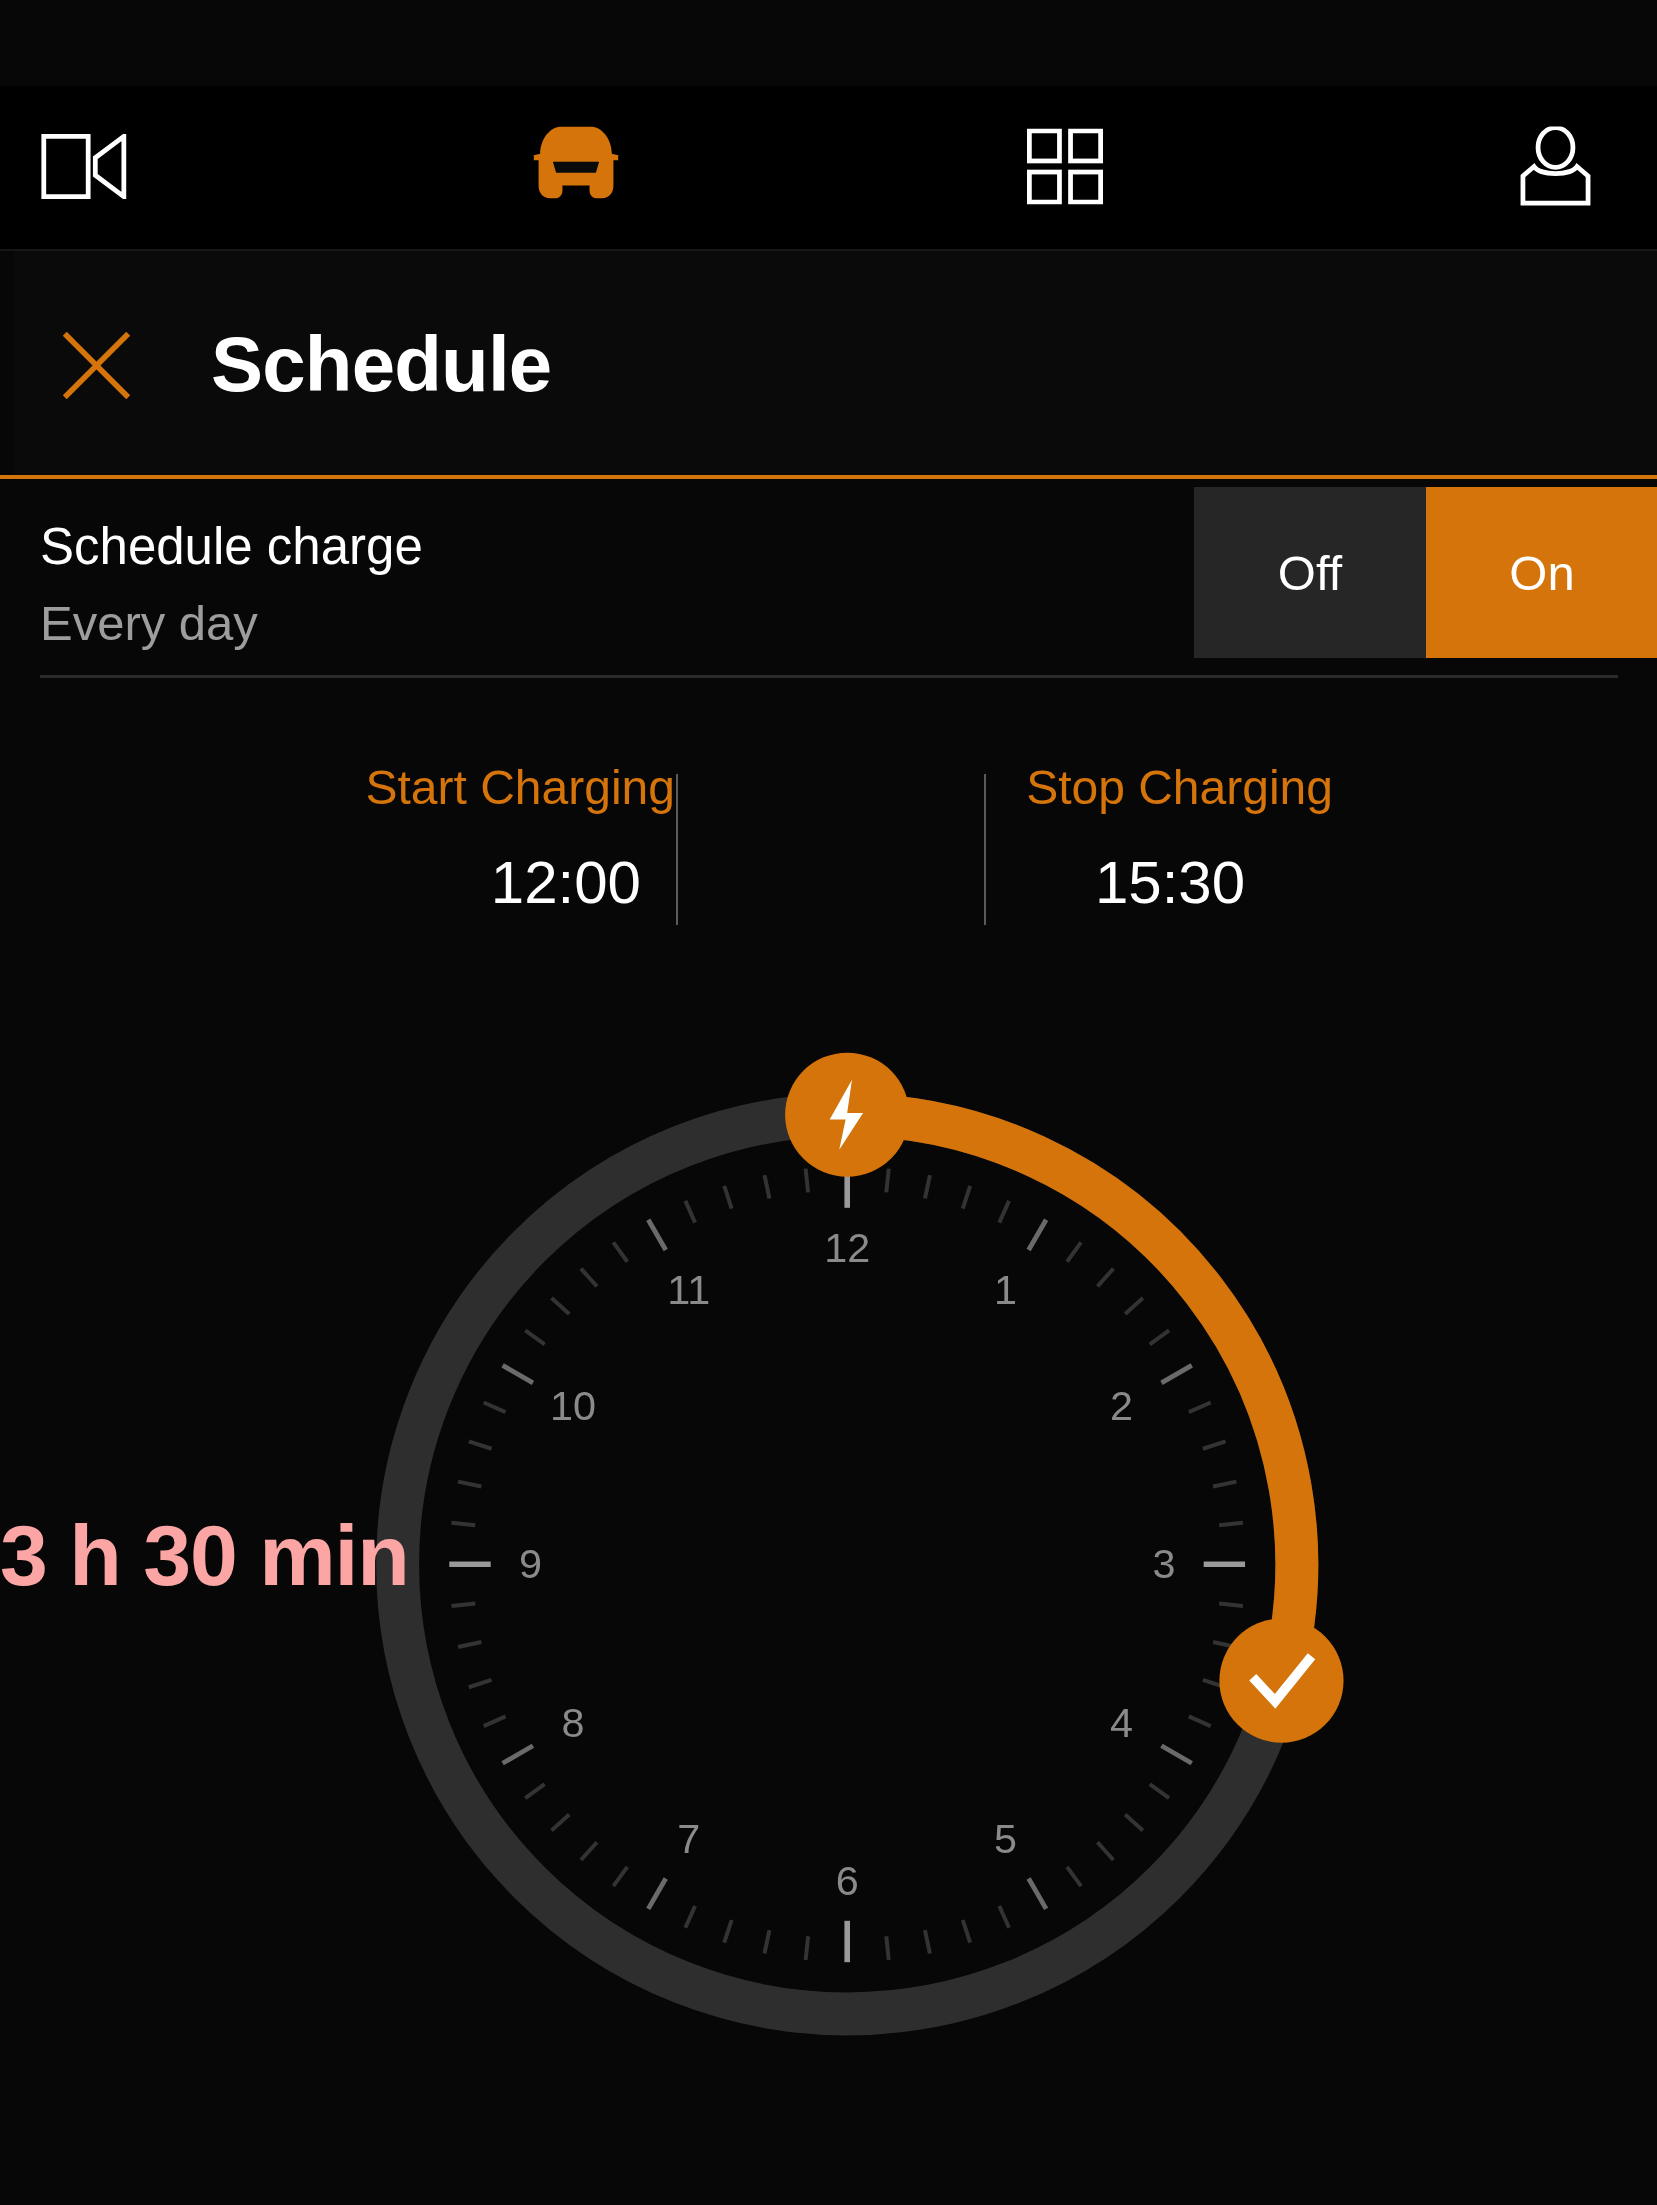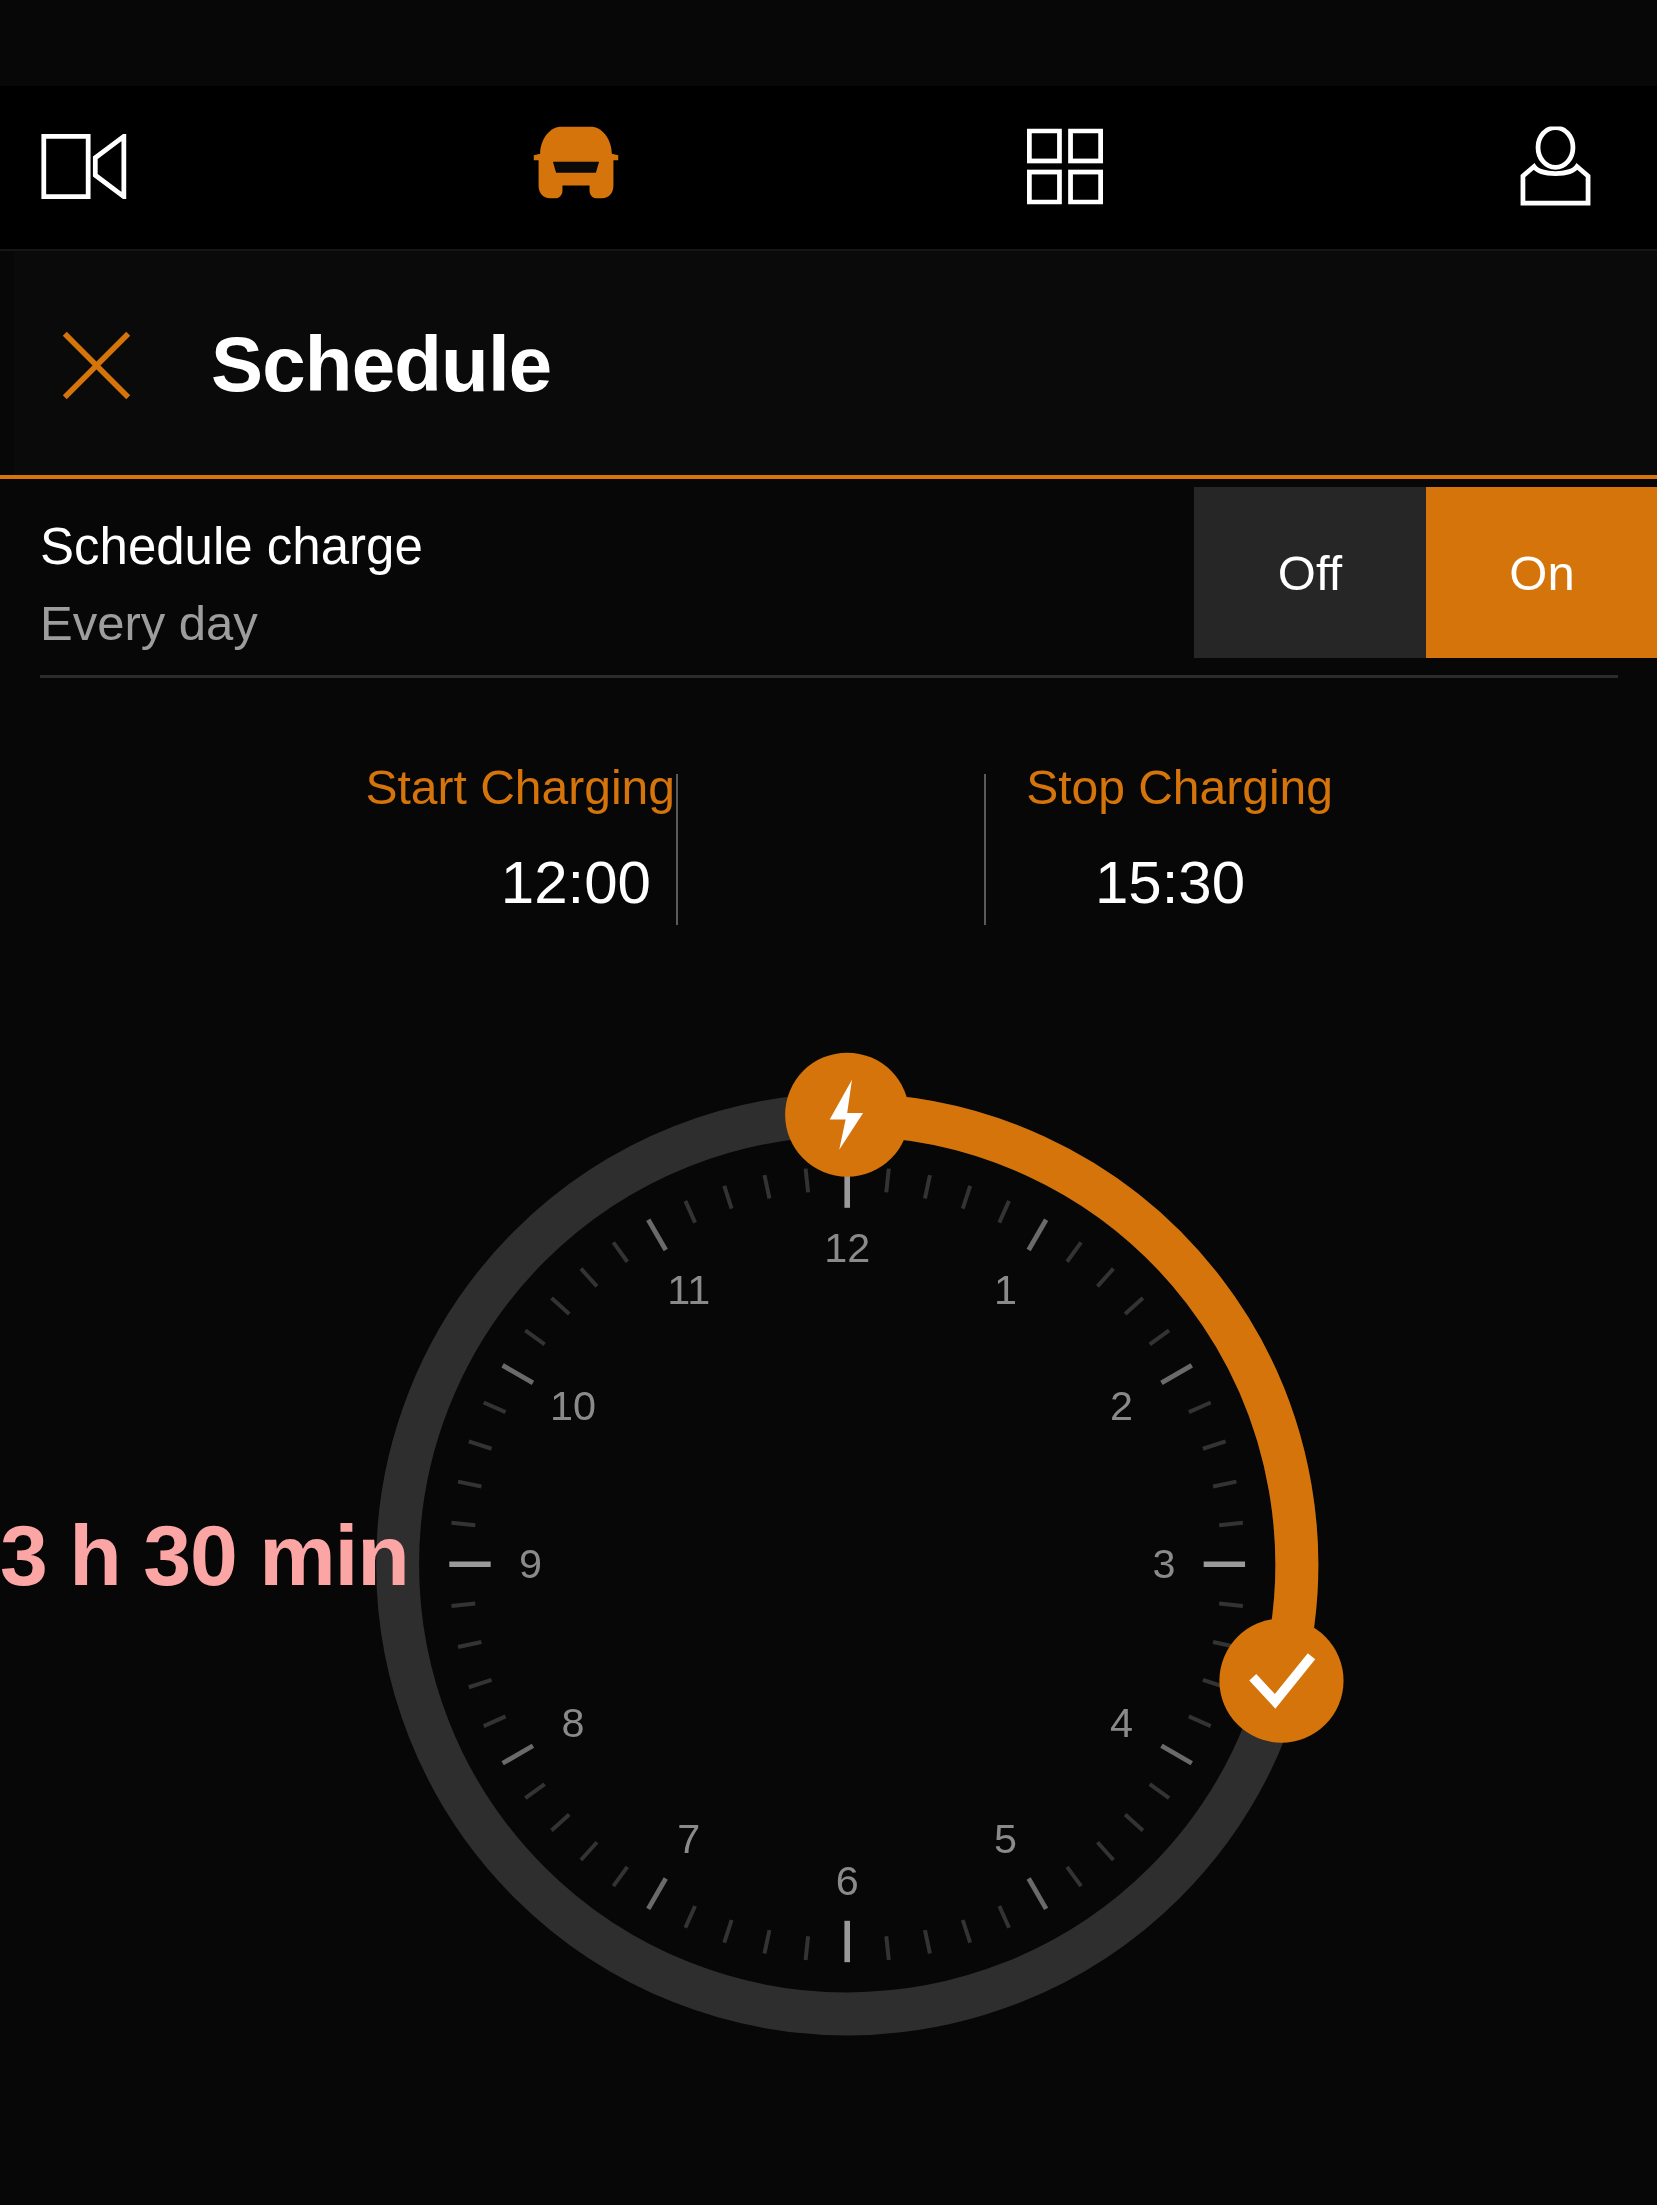--- a/index.html
+++ b/index.html
@@ -66,21 +66,21 @@
   .seg.on   { background:#d4740a; }
   .row-rule { position:absolute; left:40px; top:196px; width:1578px; height:3.2px; background:#2b2b2b; }
 
   
   .times { position:absolute; left:0; top:760px; width:1658px; height:199px; }
   .tcol { position:absolute; top:0; }
   .tcol.start { left:349px; width:326px; }
   .tcol.stop  { left:1007px; width:326px; }
   .tlabel { font-size:48px; color:#d4740a; text-align:right; }
   .tvalue { margin-top:33px; font-size:60px; color:#ffffff; text-align:right; }
-  .tcol.start .tvalue { text-align:right; padding-right:24px; }
+  .tcol.start .tvalue { text-align:right; padding-right:34px; }
   .tcol.stop  .tvalue { text-align:center; }
   .tdiv { position:absolute; top:14.3px; width:2.4px; height:151px; background:#5a5a5a; }
   .tdiv.a { left:676px; }
   .tdiv.b { left:984px; }
 
   
   .dial { position:absolute; left:0; top:15px; width:1658px; height:2205px; pointer-events:none;margin-left:17px; }
   .dial svg { display:block; }
   .center-label {
     position:absolute; left:0; top:1506px; width:1658px; 

